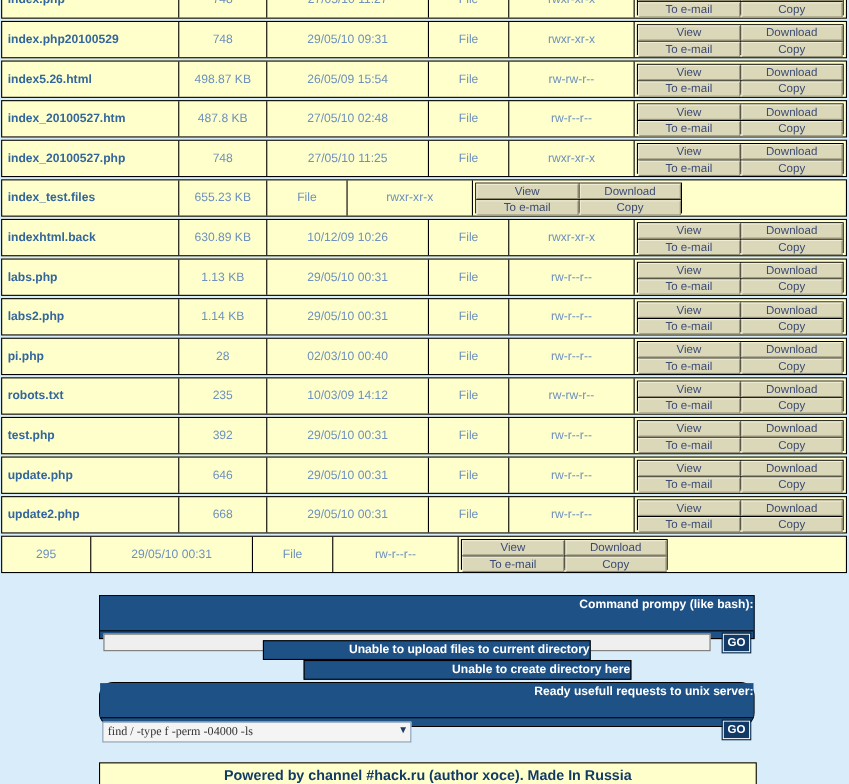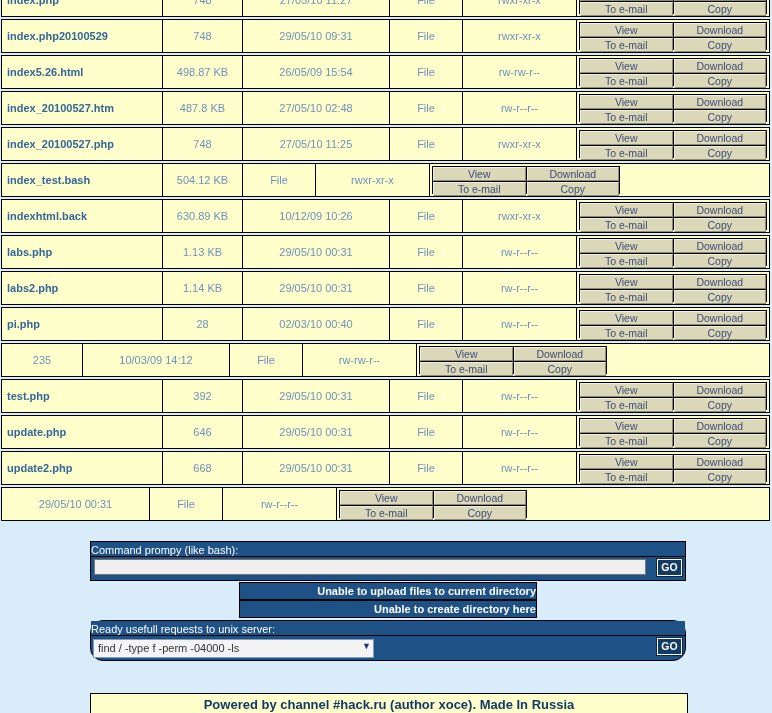--- a/index.html
+++ b/index.html
@@ -48,23 +48,23 @@
     border:1px solid #8F8C6F;
     border-top-color:#F2EFD9; border-left-color:#F2EFD9;
     color:#3D4B73; font-size:10.5px; font-family:"Liberation Sans", sans-serif;
     display:flex; align-items:center; justify-content:center;
     cursor:pointer; padding:0;text-align:center;
   }
 
   
   .panel { position:absolute; border:1px solid #000; background:#1E5287; }
   .panel-title {
-    height:15px; line-height:16px;
+    height:32px; line-height:16px;
     background:#1E5287; border-bottom:1px solid #000;
-    color:#FFFFFF; font-weight:normal; font-size:11px; text-align:left;
+    color:#FFFFFF; font-weight:bold; font-size:11px; text-align:right;
   }
   .cmd-box { left:90px; top:541px; width:596px; height:40px; }
   .cmd-row { position:relative; height:21px; }
   .cmd-input {
     position:absolute; left:3px; top:2px;
     width:552px; height:16px;
     background:#EFEFEF; border:1px solid #777;
     font-size:11px; font-family:"Liberation Sans", sans-serif; color:#222;
     padding:0 3px;
   }
@@ -77,28 +77,28 @@
     display:flex; align-items:center; justify-content:center;
     cursor:pointer; line-height:1;
   }
   .notice-bar {
     position:absolute; left:239px; width:298px; height:18px;
     background:#1E5287; border:1px solid #000;
     color:#FFFFFF; font-weight:bold; font-size:11px;
     text-align:right; line-height:16px;
   }
   .notice-1 { top:582px; }
-  .notice-2 { top:600px; }
+  .notice-2 { top:600px;margin-left:37px; }
   .req-box { left:90px; top:620px; width:596px; height:41px;border-radius:13px; }
   .req-row { position:relative; height:22px; }
   .req-select-wrap { position:absolute; left:2px; top:2px; width:281px; height:19px; }
   .req-select {
     width:100%; height:100%;
     background:#F4F4F4; border:1px solid #7F9DB9;
-    font-size:11px; font-family:Liberation Sans, sans-serif; color:#333;
+    font-size:11px; font-family:Liberation Serif, serif; color:#333;
     padding:0 16px 0 4px;
     appearance:none; -webkit-appearance:none; -moz-appearance:none;
     border-radius:0;
   }
   .select-arrow {
     position:absolute; right:3px; top:3px;
     font-size:9px; color:#1E3A66; pointer-events:none;
   }
 
   
@@ -208,23 +208,23 @@
           <button class="mini-btn">Download</button>
           <button class="mini-btn">To e-mail</button>
           <button class="mini-btn">Copy</button>
         </div>
       </div>
     </div>
   </div>
 
   <div class="file-row">
     <div class="cell c-name">
-      <a class="file-link">index_test.bash</a>
-    </div>
-    <div class="cell c-size">504.12 KB</div>
+      <a class="file-link">index_test.files</a>
+    </div>
+    <div class="cell c-size">655.23 KB</div>
     <div class="cell c-type">File</div>
     <div class="cell c-perm">rwxr-xr-x</div>
     <div class="cell c-btns">
       <div class="btn-grid-wrap">
         <div class="btn-grid">
           <button class="mini-btn">View</button>
           <button class="mini-btn">Download</button>
           <button class="mini-btn">To e-mail</button>
           <button class="mini-btn">Copy</button>
         </div>
@@ -306,20 +306,23 @@
           <button class="mini-btn">View</button>
           <button class="mini-btn">Download</button>
           <button class="mini-btn">To e-mail</button>
           <button class="mini-btn">Copy</button>
         </div>
       </div>
     </div>
   </div>
 
   <div class="file-row">
+    <div class="cell c-name">
+      <a class="file-link">robots.txt</a>
+    </div>
     <div class="cell c-size">235</div>
     <div class="cell c-date">10/03/09 14:12</div>
     <div class="cell c-type">File</div>
     <div class="cell c-perm">rw-rw-r--</div>
     <div class="cell c-btns">
       <div class="btn-grid-wrap">
         <div class="btn-grid">
           <button class="mini-btn">View</button>
           <button class="mini-btn">Download</button>
           <button class="mini-btn">To e-mail</button>
@@ -383,20 +386,21 @@
           <button class="mini-btn">View</button>
           <button class="mini-btn">Download</button>
           <button class="mini-btn">To e-mail</button>
           <button class="mini-btn">Copy</button>
         </div>
       </div>
     </div>
   </div>
 
   <div class="file-row">
+    <div class="cell c-size">295</div>
     <div class="cell c-date">29/05/10 00:31</div>
     <div class="cell c-type">File</div>
     <div class="cell c-perm">rw-r--r--</div>
     <div class="cell c-btns">
       <div class="btn-grid-wrap">
         <div class="btn-grid">
           <button class="mini-btn">View</button>
           <button class="mini-btn">Download</button>
           <button class="mini-btn">To e-mail</button>
           <button class="mini-btn">Copy</button>

